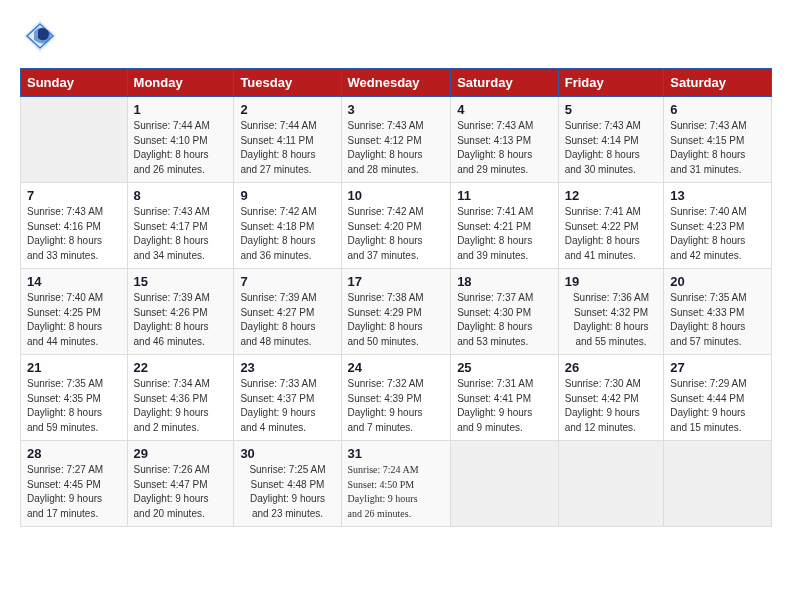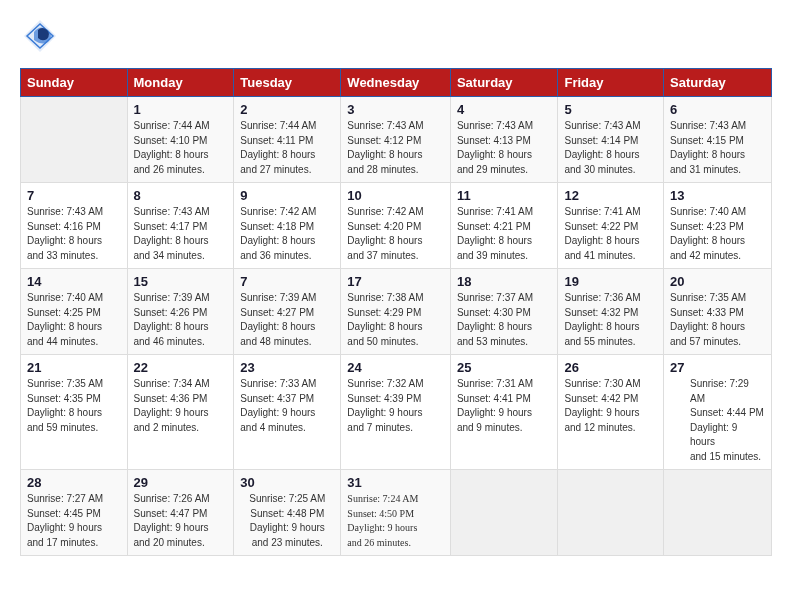--- a/index.html
+++ b/index.html
@@ -245,21 +245,21 @@
         </td>
         <td>
           <span class="day-num">18</span>
           <div class="day-detail" style="white-space: pre-line;">Sunrise: 7:37 AM
 Sunset: 4:30 PM
 Daylight: 8 hours
 and 53 minutes.</div>
         </td>
         <td>
           <span class="day-num">19</span>
-          <div class="day-detail" style="white-space: pre-line;">Sunrise: 7:36 AM
+          <div class="day-detail" style="white-space: pre-line; text-align: center;">Sunrise: 7:36 AM
 Sunset: 4:32 PM
 Daylight: 8 hours
 and 55 minutes.</div>
         </td>
         <td>
           <span class="day-num">20</span>
           <div class="day-detail" style="white-space: pre-line;">Sunrise: 7:35 AM
 Sunset: 4:33 PM
 Daylight: 8 hours
 and 57 minutes.</div>
@@ -303,21 +303,21 @@
         </td>
         <td>
           <span class="day-num">26</span>
           <div class="day-detail" style="white-space: pre-line;">Sunrise: 7:30 AM
 Sunset: 4:42 PM
 Daylight: 9 hours
 and 12 minutes.</div>
         </td>
         <td>
           <span class="day-num">27</span>
-          <div class="day-detail" style="white-space: pre-line; margin-left: 20px;">Sunrise: 7:29 AM
+          <div class="day-detail" style="white-space: pre-line;">Sunrise: 7:29 AM
 Sunset: 4:44 PM
 Daylight: 9 hours
 and 15 minutes.</div>
         </td>
       </tr>
       <tr>
         <td>
           <span class="day-num">28</span>
           <div class="day-detail" style="white-space: pre-line;">Sunrise: 7:27 AM
 Sunset: 4:45 PM

